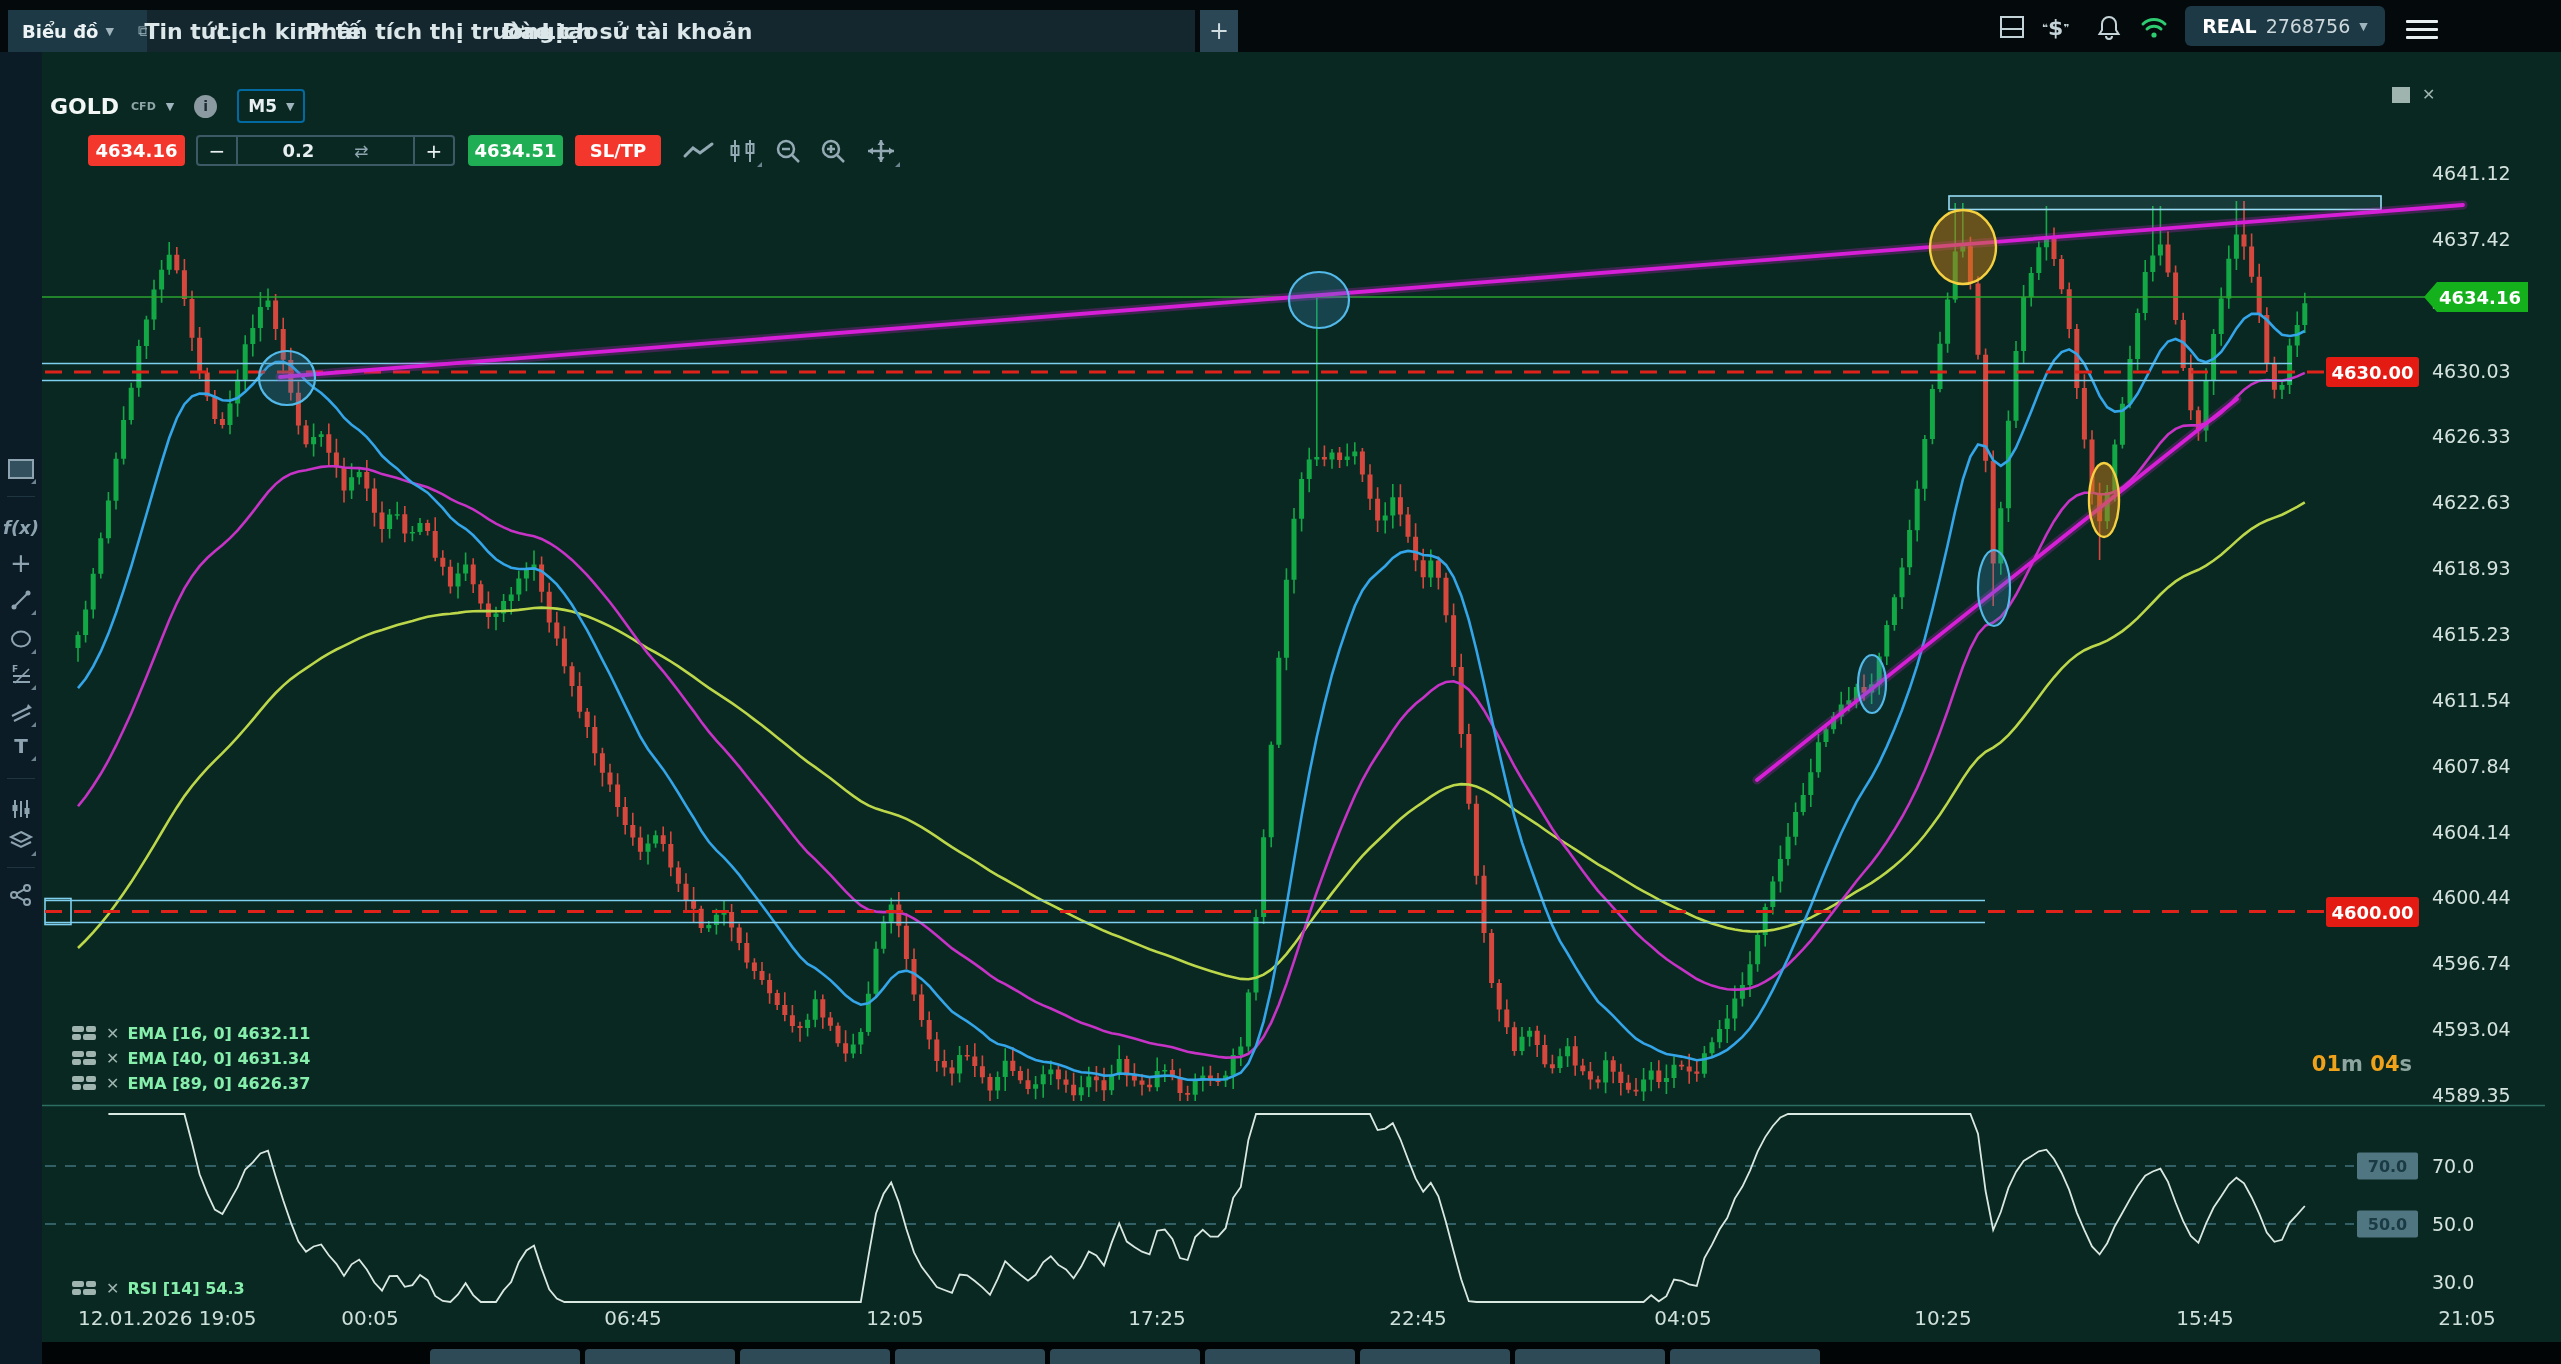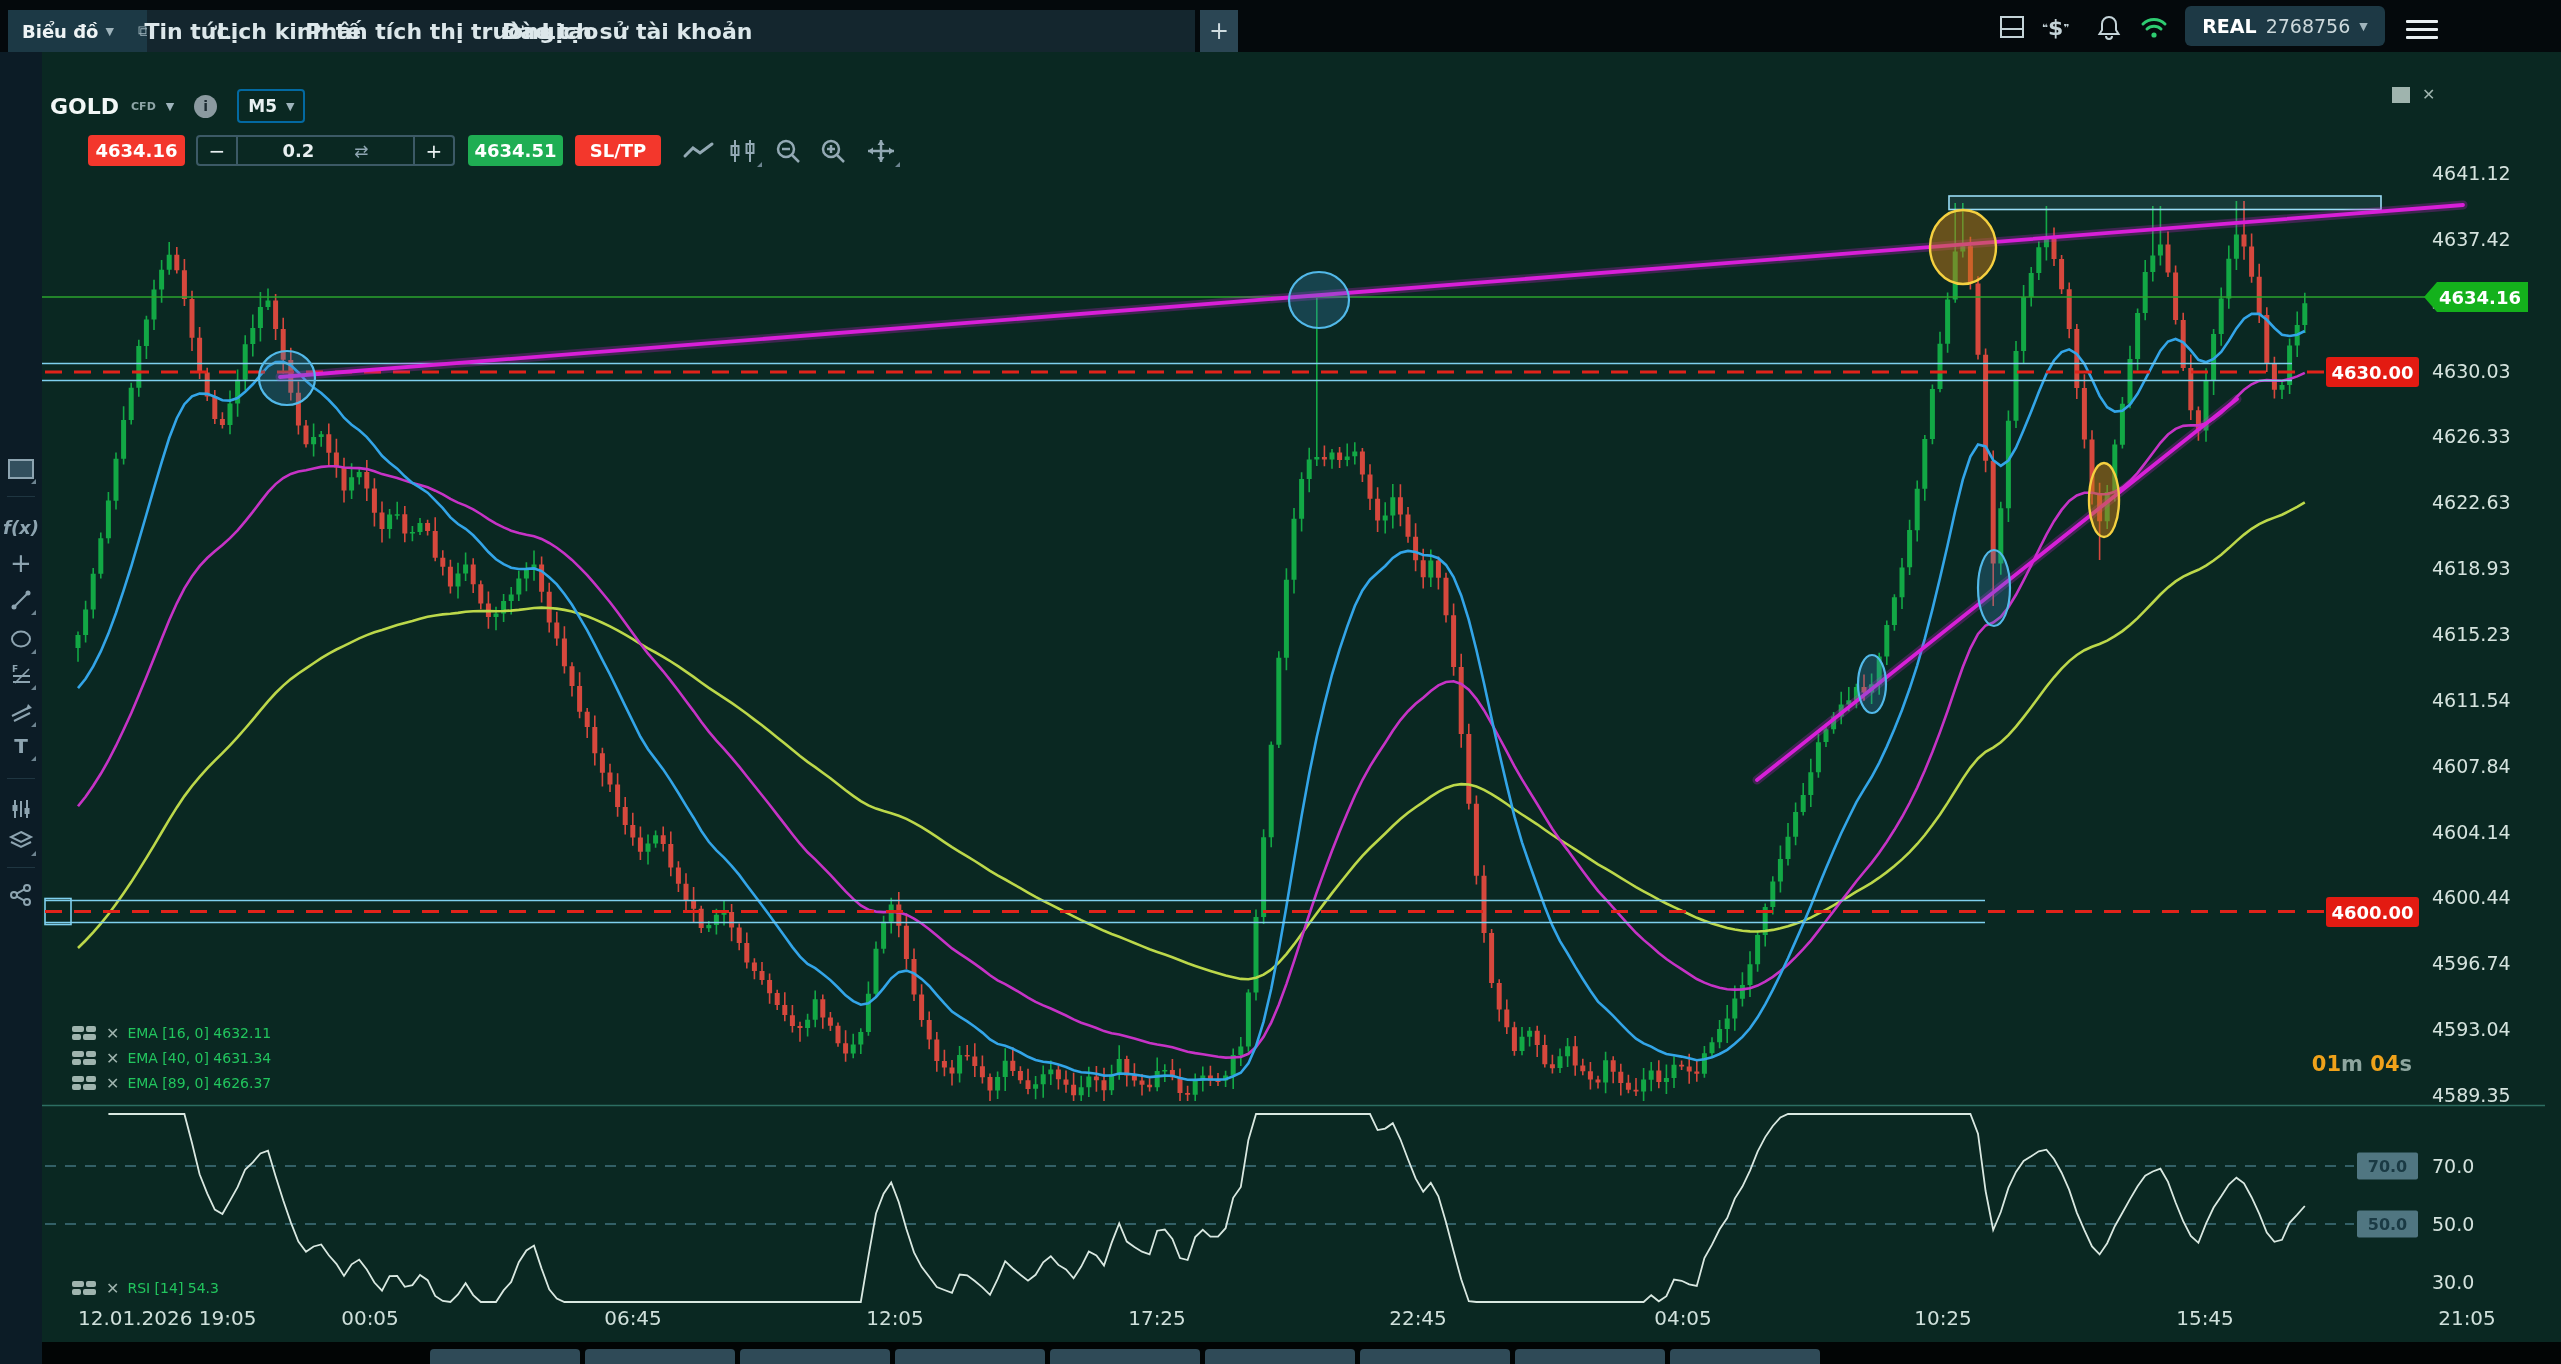--- a/index.html
+++ b/index.html
@@ -72,21 +72,21 @@
   .lvl-badge{position:absolute;left:2326px;width:93px;height:30px;background:#e31b12;border-radius:3px;z-index:6;
       display:flex;align-items:center;justify-content:center;font-weight:bold;font-size:18px;color:#fff;}
   .rsi-badge{position:absolute;left:2357px;width:61px;height:27px;background:rgba(96,136,150,0.82);z-index:6;
       border-radius:2px;display:flex;align-items:center;justify-content:center;font-weight:bold;
       font-size:16px;color:#1a3a44;transform:translateY(-50%);}
   
   .legend-row{position:absolute;display:flex;align-items:center;gap:8px;z-index:5;height:22px;}
   .lg-ic{width:26px;height:16px;position:relative;}
   .lg-ic i{position:absolute;background:#9fb4ae;border-radius:2px;height:6px;}
   .lg-x{color:#9fb4ae;font-size:16px;font-weight:bold;}
-  .lg-t{font-size:14px;color:#22c55e;white-space:nowrap;}
+  .lg-t{font-size:16px;color:#86efac;white-space:nowrap;font-weight:bold;}
   .timer{position:absolute;left:2300px;top:1052px;width:112px;font-size:21px;font-weight:bold;z-index:5;
       text-align:right;white-space:nowrap;}
   .timer .n{color:#f0a21a;} .timer .u{color:#8da59e;}
   
   .time-axis{position:absolute;left:0;top:0;z-index:3;}
   .tal{position:absolute;top:1306px;font-size:20px;color:#cfe0db;white-space:nowrap;}
   
   .bstrip{position:absolute;left:0;top:1342px;width:2561px;height:22px;background:#020505;z-index:8;}
   .btile{position:absolute;top:7px;width:150px;height:15px;background:#2f4a57;border-radius:4px 4px 0 0;}
 </style>

